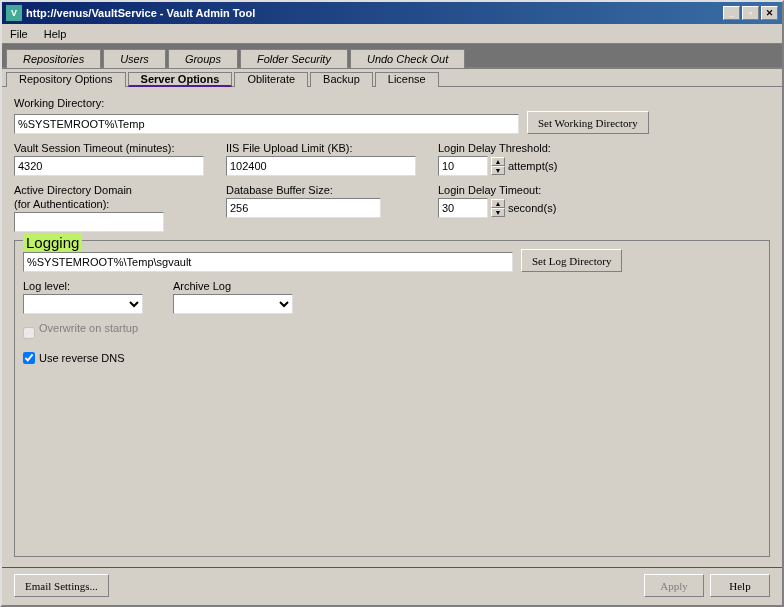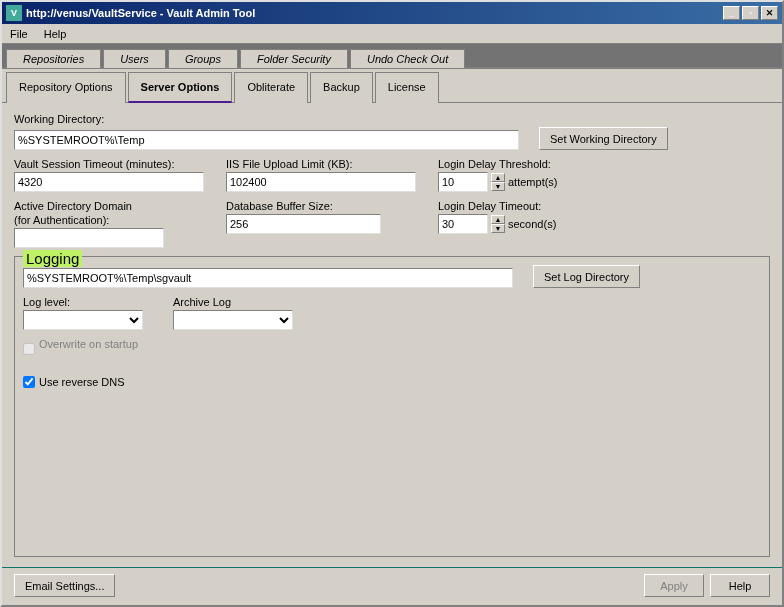--- a/index.html
+++ b/index.html
@@ -105,21 +105,21 @@
       margin-right: 2px;
     }
     .tab-bar-bottom {
       display: flex;
       background: #d4d0c8;
       padding: 2px 0 0 4px;
       border-bottom: 1px solid #808080;
       gap: 0;
     }
     .tab-sub {
-      padding: 8px 12px;
+      padding: 0 12px;
       background: #d4d0c8;
       border: 1px solid #808080;
       border-bottom: none;
       cursor: pointer;
       font-size: 11px;
       position: relative;
       top: 1px;
       margin-right: 2px;
     }
     .tab-sub.active {
@@ -162,21 +162,21 @@
     }
     .btn {
       background: #d4d0c8;
       border: 1px solid;
       border-top-color: #fff;
       border-left-color: #fff;
       border-right-color: #808080;
       border-bottom-color: #808080;
       padding: 3px 10px;
       font-size: 11px;
-      font-family: Liberation Sans, sans-serif;
+      font-family: Liberation Serif, serif;
       cursor: pointer;
       white-space: nowrap;
       min-width: 60px;
       height: 23px;
     }
     .spinner-group {
       display: flex;
       align-items: center;
       gap: 3px;
     }
@@ -230,42 +230,42 @@
       font-size: 11px;
       font-family: 'Tahoma', Arial, sans-serif;
       padding: 8px 2px;
       outline: none;
       width: 120px;
     }
     .checkbox-group {
       display: flex;
       align-items: center;
       gap: 4px;
-      margin-top: 16px;
+      margin-top: 8px;
     }
     input[type="checkbox"] {
       width: 12px;
       height: 12px;
     }
     .disabled-text {
       color: #808080;
     }
     
     .three-col {
       display: flex;
       gap: 12px;
       align-items: flex-start;
     }
     .col1 { flex: 0 0 200px; }
     .col2 { flex: 0 0 200px; }
     .col3 { flex: 1; }
     
     .working-dir-row {
       display: flex;
-      gap: 20px;
+      gap: 8px;
       align-items: flex-end;
     }
     
     .bottom-bar {
       display: flex;
       justify-content: space-between;
       align-items: center;
       padding: 6px 12px 8px 12px;
       background: #d4d0c8;
       border-top: 1px solid #0f766e;

